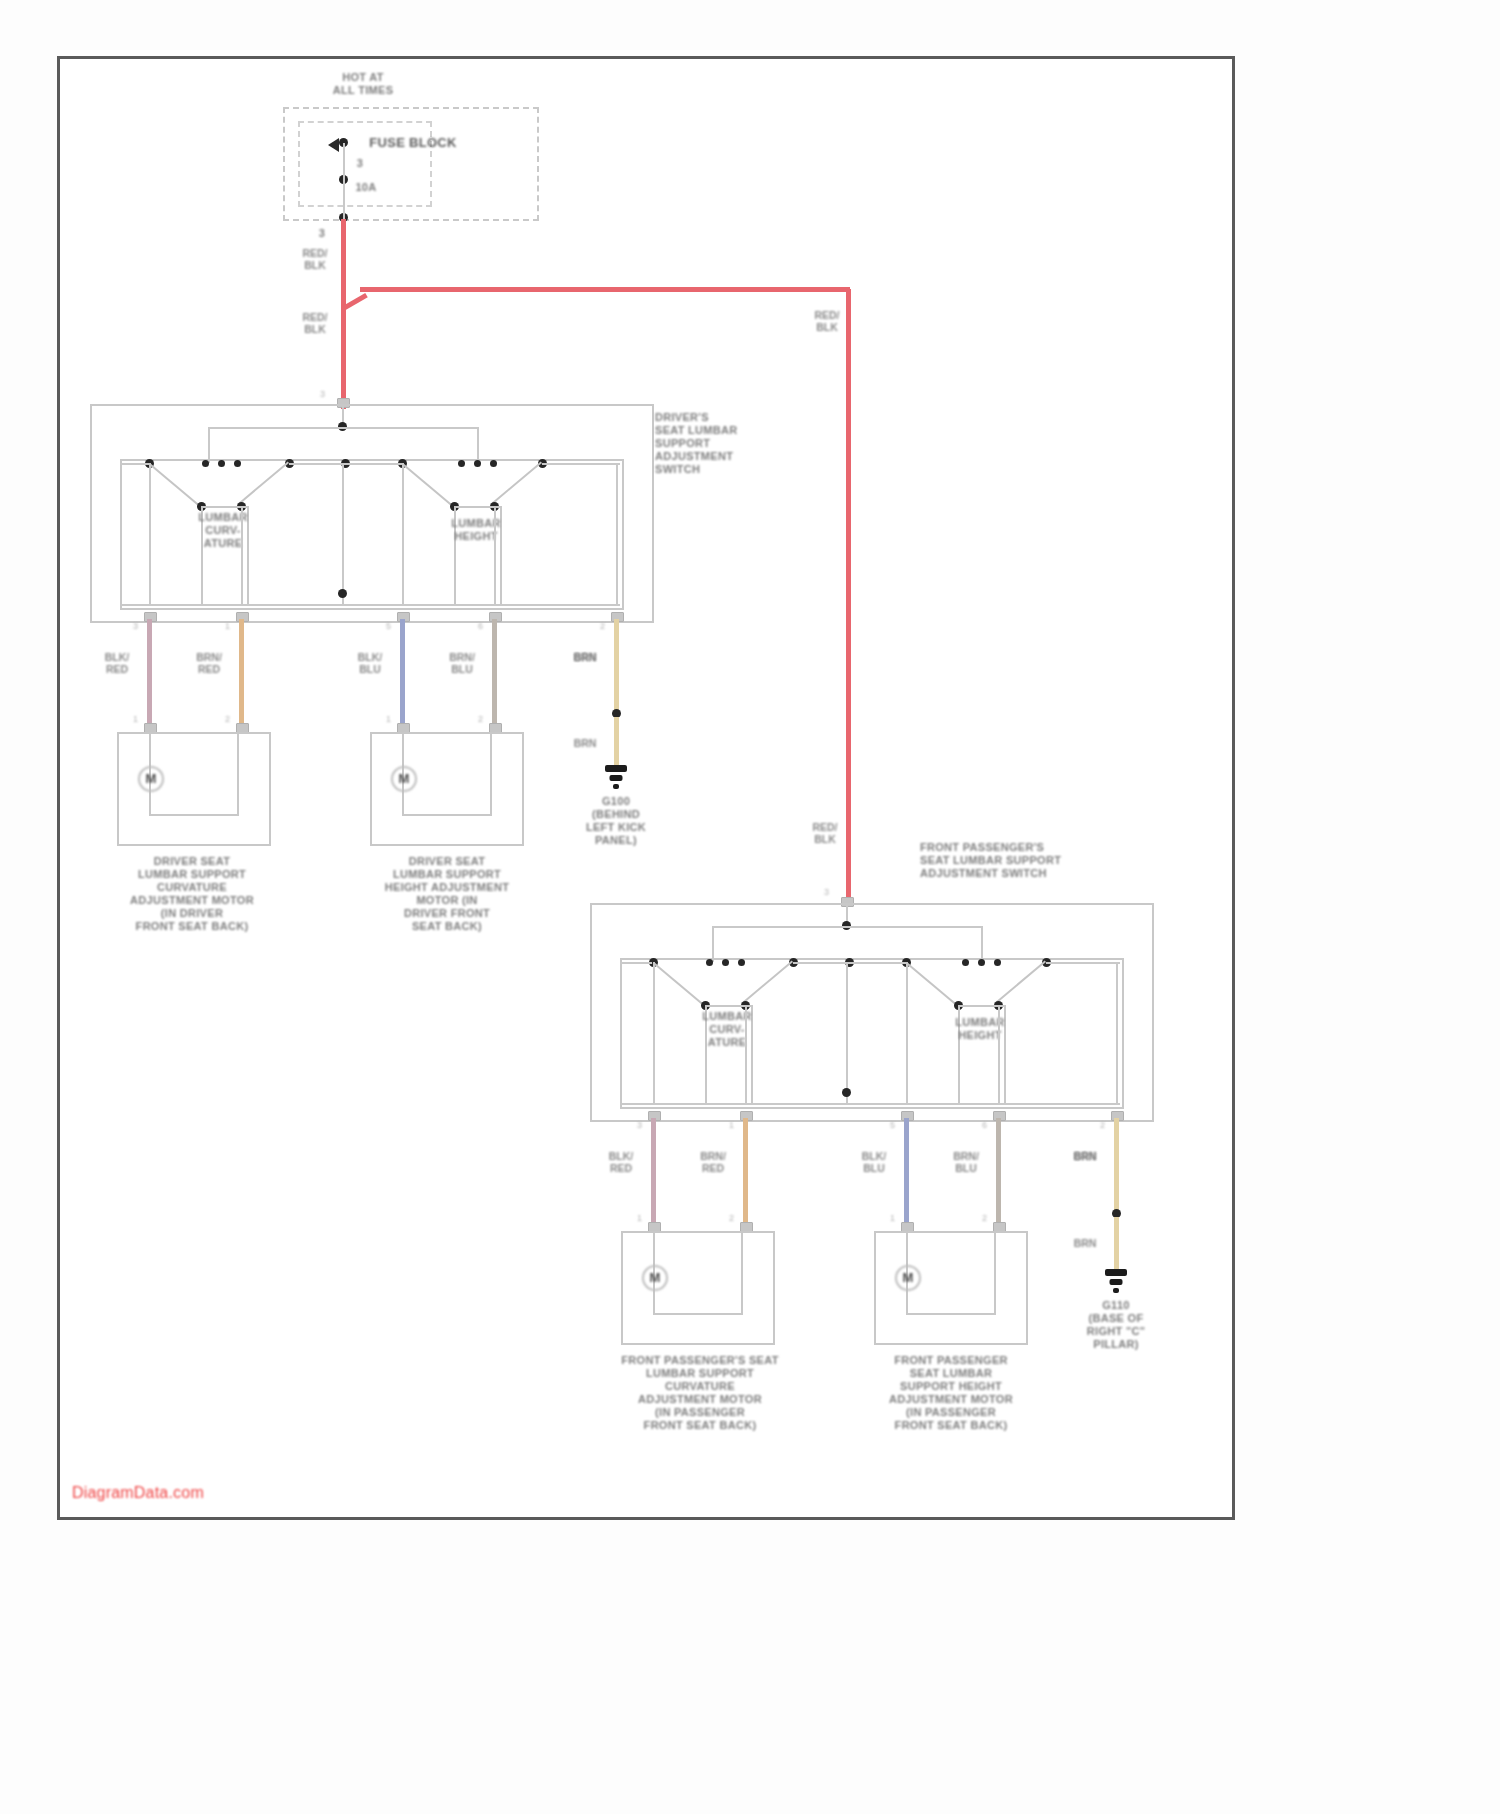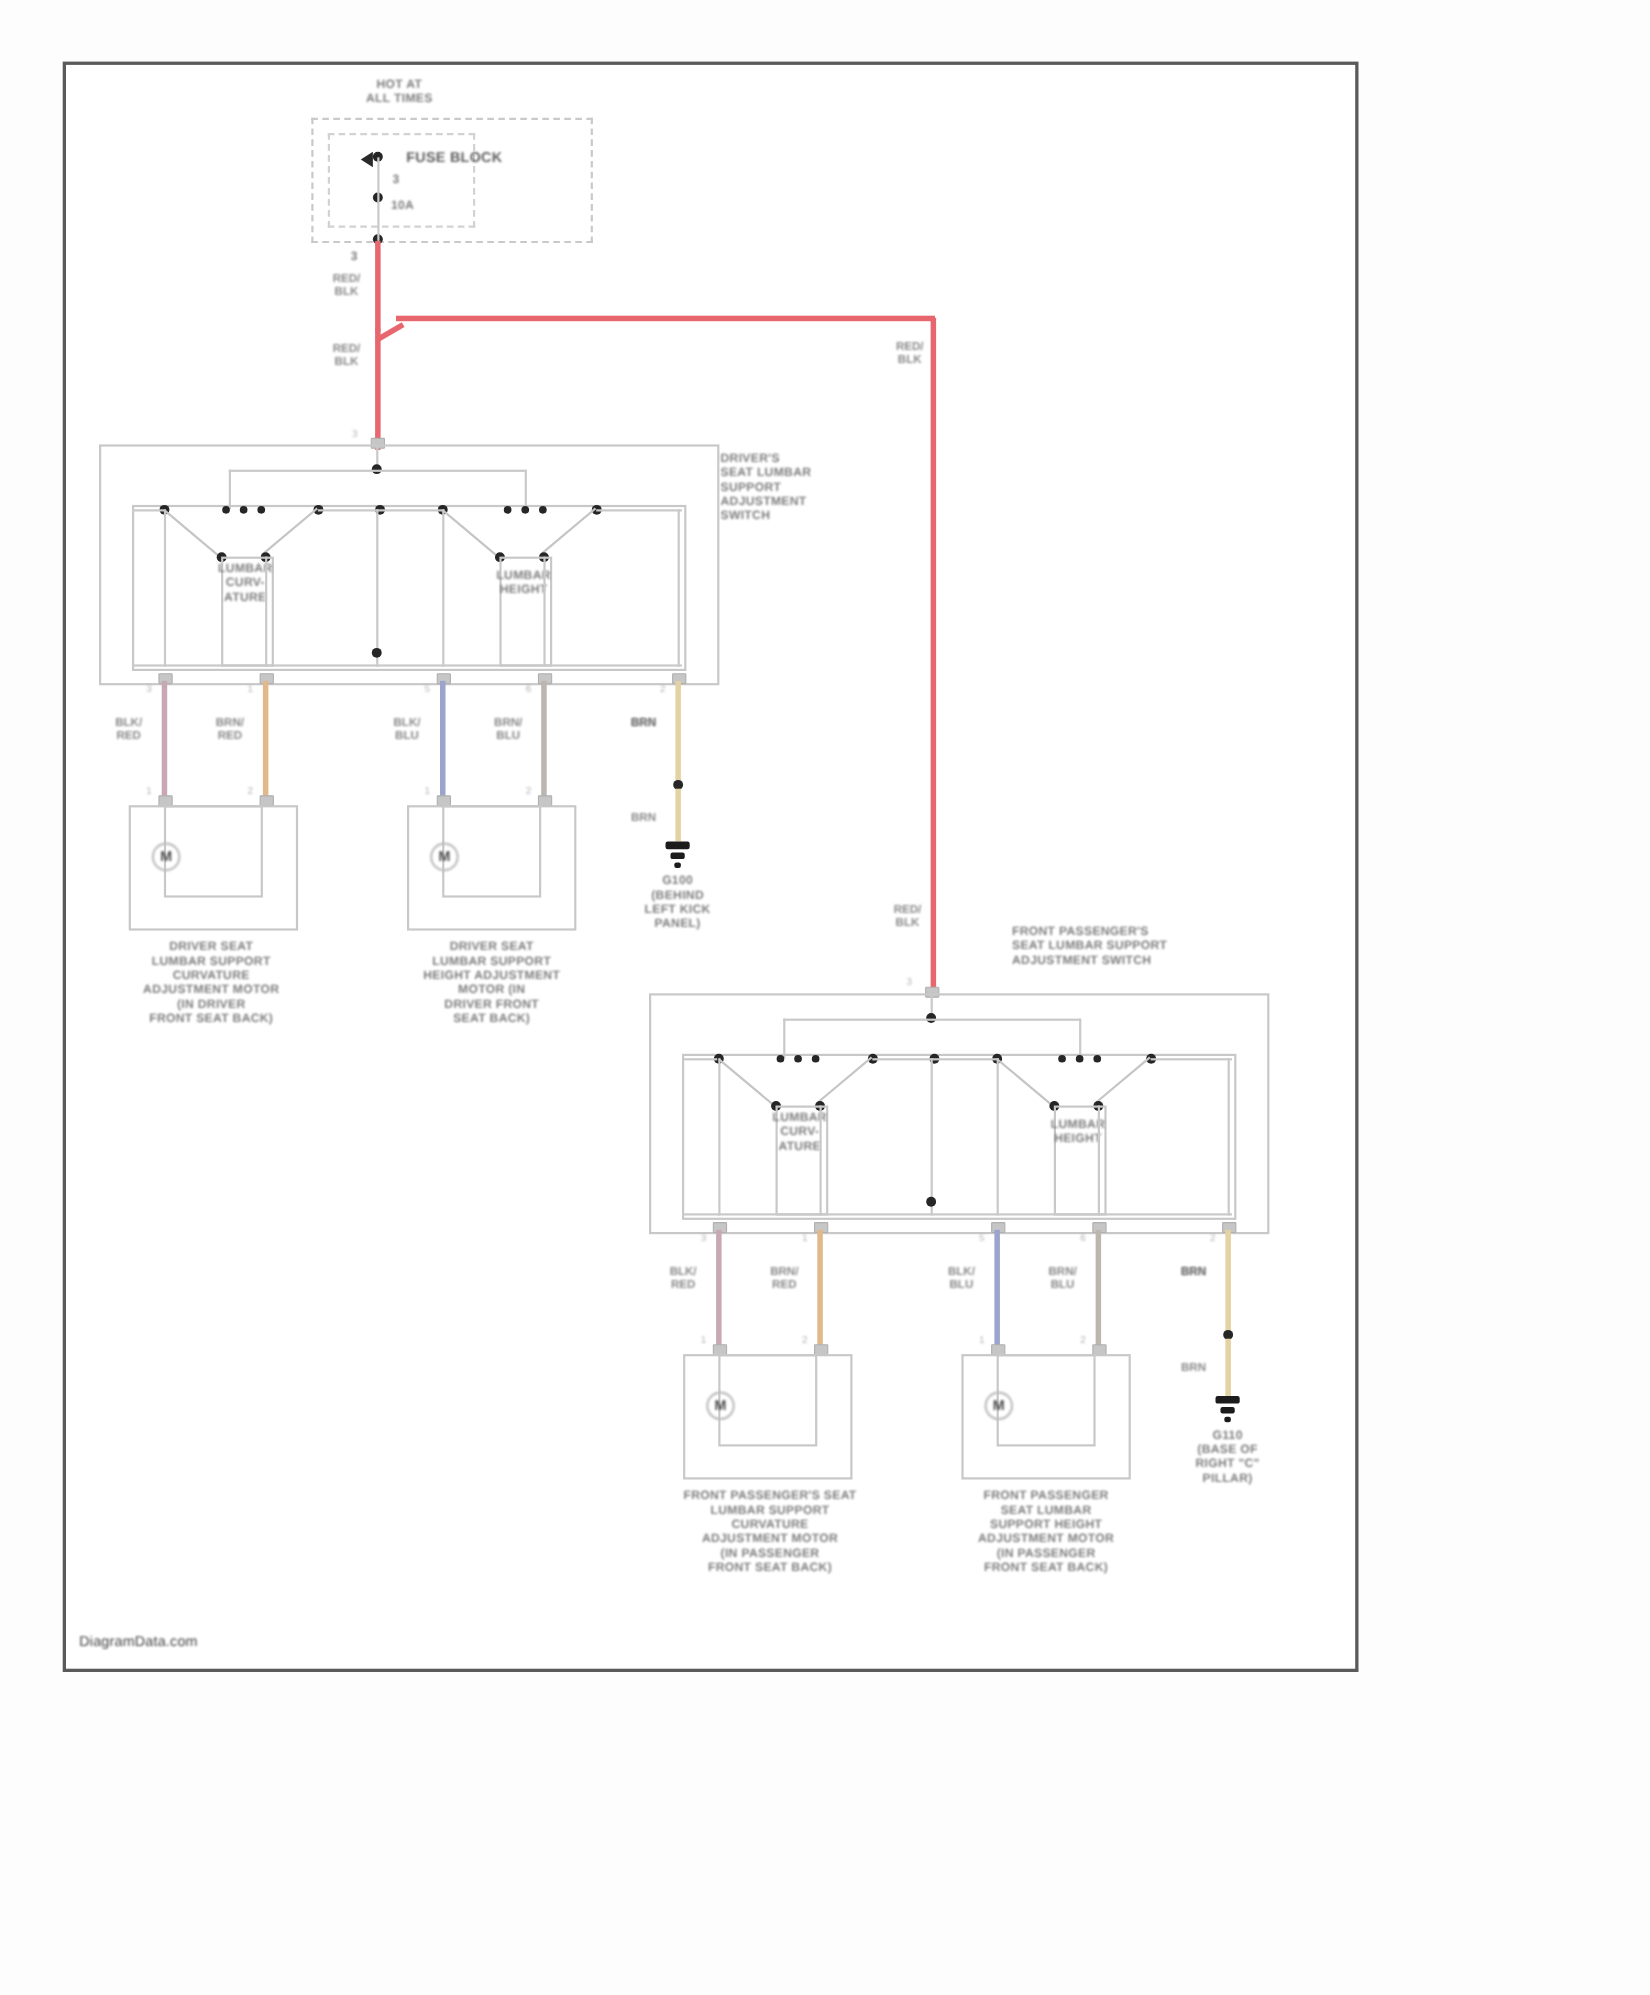--- a/index.html
+++ b/index.html
@@ -21,21 +21,21 @@
   .red{background:#e8666e;}
   .dot{position:absolute;width:9px;height:9px;border-radius:50%;background:#262626;}
   .dot.sm{width:7px;height:7px;}
   .term{position:absolute;width:11px;height:8px;background:#c6c6c6;border:1px solid #b0b0b0;border-radius:1px;}
   .sw{position:absolute;height:2px;background:#c5c5c5;transform-origin:0 0;}
   .mcirc{position:absolute;width:22px;height:22px;border:2px solid #bdbdbd;border-radius:50%;
          color:#4a4a4a;font-size:13px;font-weight:700;text-align:center;line-height:21px;filter:blur(.9px);}
   .gnd{position:absolute;}
   .gnd i{position:absolute;display:block;background:#1c1c1c;left:50%;transform:translateX(-50%);}
   .vwire{position:absolute;width:5px;}
-  .wm{position:absolute;color:#404040;font-size:13px;filter:blur(.9px);letter-spacing:.2px;}
+  .wm{position:absolute;color:#ef4444;font-size:16px;filter:blur(.9px);letter-spacing:.2px;}
   .arrow{position:absolute;width:0;height:0;border-top:7px solid transparent;border-bottom:7px solid transparent;border-right:11px solid #2a2a2a;}
 </style>
 </head>
 <body>
 
 <div id="page">
   <div id="frame">
 
     <div class="lbl" style="left:248px;top:12px;width:110px;">HOT AT
 ALL TIMES</div>

